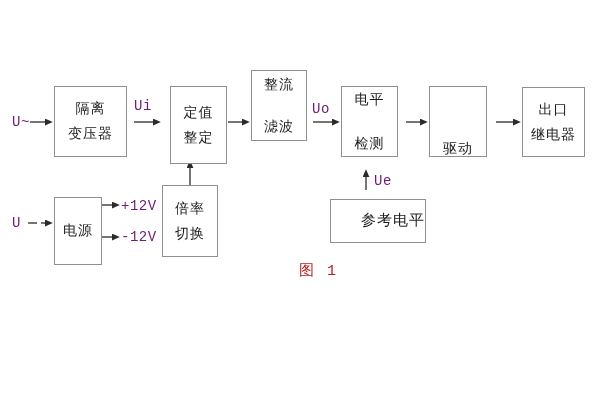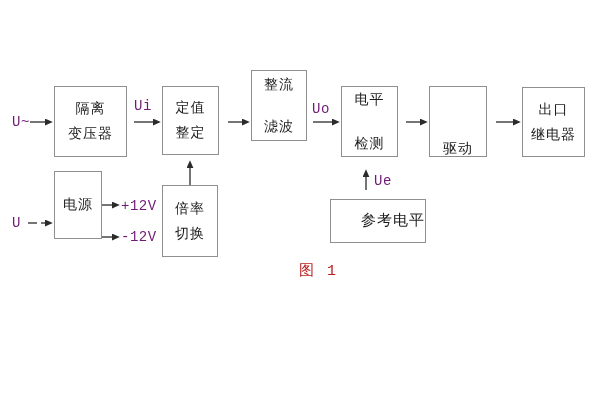--- a/index.html
+++ b/index.html
@@ -21,27 +21,27 @@
     align-items:center;justify-content:center;
     gap:11px;
     font-size:14px;line-height:1;
     letter-spacing:1px;
     box-sizing:border-box;
     text-align:center;
   }
   .block span{display:block;white-space:nowrap;}
   
   .b-isolation{left:54px;top:86px;width:73px;height:71px;}
-  .b-setpoint {left:162px;top:86px;width:57px;height:69px;}
+  .b-setpoint {left:170px;top:86px;width:57px;height:78px;}
   .b-rectify  {left:251px;top:70px;width:56px;height:71px;gap:28px;}
   .b-level    {left:341px;top:86px;width:57px;height:71px;gap:30px;}
   .b-drive    {left:429px;top:86px;width:58px;height:71px;justify-content:flex-end;}
   .b-relay    {left:522px;top:87px;width:63px;height:70px;}
   
-  .b-power    {left:54px;top:171px;width:48px;height:68px;}
+  .b-power    {left:54px;top:197px;width:48px;height:68px;}
   .b-multiplier{left:162px;top:185px;width:56px;height:72px;}
   .b-reference{left:330px;top:199px;width:96px;height:44px;gap:0;font-size:15px;align-items:flex-end;}
   .sig{
     position:absolute;
     font-size:14px;line-height:1;
     color:#701a75;
     white-space:nowrap;
     letter-spacing:0.5px;
   }
   .l-uac  {left:12px;top:115px;}

